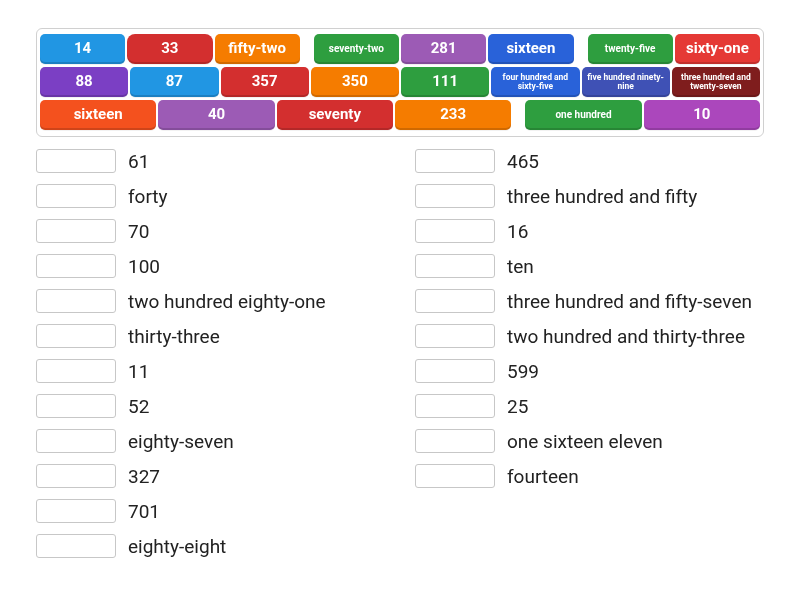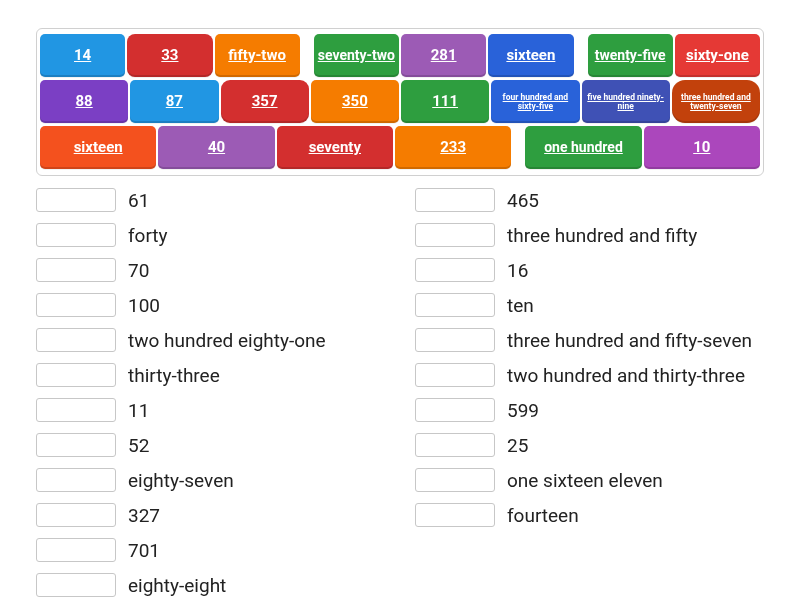--- a/index.html
+++ b/index.html
@@ -15,37 +15,36 @@
     margin-bottom: 10px;
     max-width: 728px;
   }
   .bank-row {
     display: flex;
     gap: 2px;
     margin-bottom: 3px;
   }
   .tile {
     flex: 1 1 0;
-    height: 43px;
+    height: 30px;
     border-radius: 5px;
     display: flex;
     align-items: center;
     justify-content: center;
     color: #fff;
     font-weight: 700;
     font-size: 15px;
     text-align: center;
     line-height: 1.05;
     padding: 14px 2px;
     cursor: move;
     position: relative;
     box-shadow: inset 0 -2px 0 rgba(0,0,0,0.15), 0 1px 0 rgba(0,0,0,0.05);
-    text-decoration: underline;
   }
-  .tile.small { font-size: 14px; margin-left: 12px; }
+  .tile.small { font-size: 10px; margin-left: 12px; }
   .tile.xsmall { font-size: 8.5px; }
   .answers {
     display: flex;
     gap: 30px;
     max-width: 740px;
     padding-top: 2px;
   }
   .col { flex: 1 1 0; }
   .pair {
     display: flex;
@@ -77,26 +76,26 @@
       <div class="tile" style="background: rgb(245, 124, 0);">fifty-two</div>
       <div class="tile small" style="background: rgb(46, 158, 63);">seventy-two</div>
       <div class="tile" style="background: rgb(156, 91, 181);">281</div>
       <div class="tile" style="background: rgb(41, 98, 217);">sixteen</div>
       <div class="tile small" style="background: rgb(46, 158, 63);">twenty-five</div>
       <div class="tile" style="background: rgb(229, 57, 53);">sixty-one</div>
     </div>
     <div class="bank-row">
       <div class="tile" style="background: rgb(123, 63, 196);">88</div>
       <div class="tile" style="background: rgb(33, 150, 227);">87</div>
-      <div class="tile" style="background: rgb(211, 47, 47); border-radius: 9px;">357</div>
+      <div class="tile" style="background: rgb(211, 47, 47);">357</div>
       <div class="tile" style="background: rgb(245, 124, 0);">350</div>
       <div class="tile" style="background: rgb(46, 158, 63);">111</div>
       <div class="tile xsmall" style="background: rgb(41, 98, 217);">four hundred and sixty-five</div>
       <div class="tile xsmall" style="background: rgb(63, 81, 181);">five hundred ninety-nine</div>
-      <div class="tile xsmall" style="background: #c2410c; border-radius: 13px;">three hundred and twenty-seven</div>
+      <div class="tile xsmall" style="background: #7f1d1d;">three hundred and twenty-seven</div>
     </div>
     <div class="bank-row">
       <div class="tile" style="background: rgb(244, 81, 30);">sixteen</div>
       <div class="tile" style="background: rgb(156, 91, 181);">40</div>
       <div class="tile" style="background: rgb(211, 47, 47);">seventy</div>
       <div class="tile" style="background: rgb(245, 124, 0);">233</div>
       <div class="tile small" style="background: rgb(46, 158, 63);">one hundred</div>
       <div class="tile" style="background: rgb(171, 71, 188);">10</div>
     </div>
   </div>

